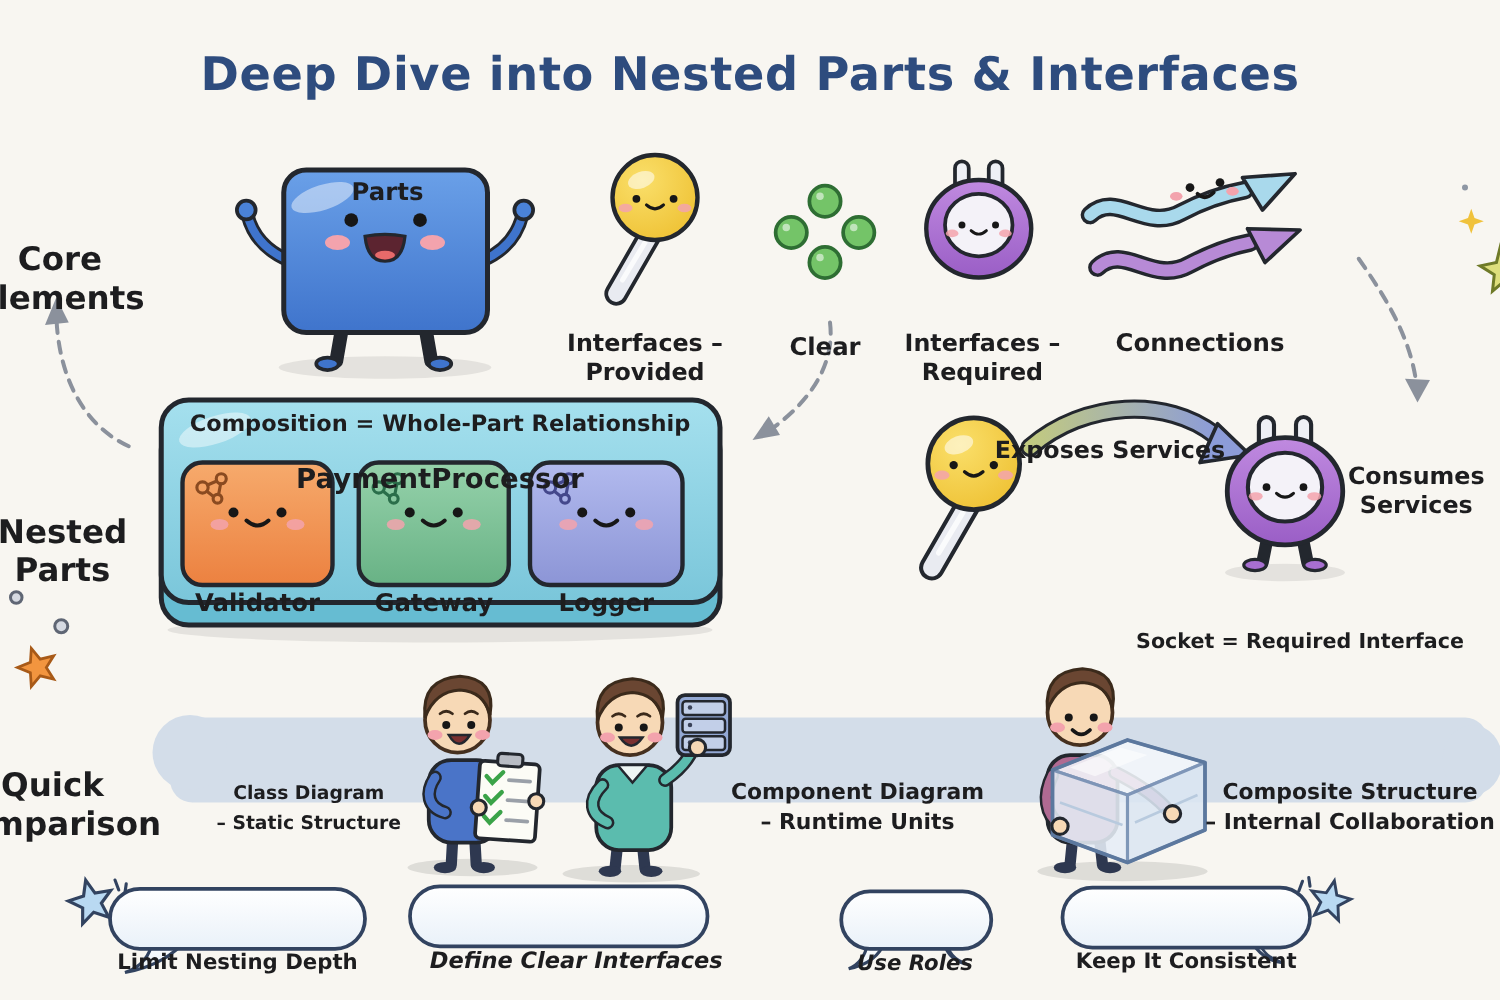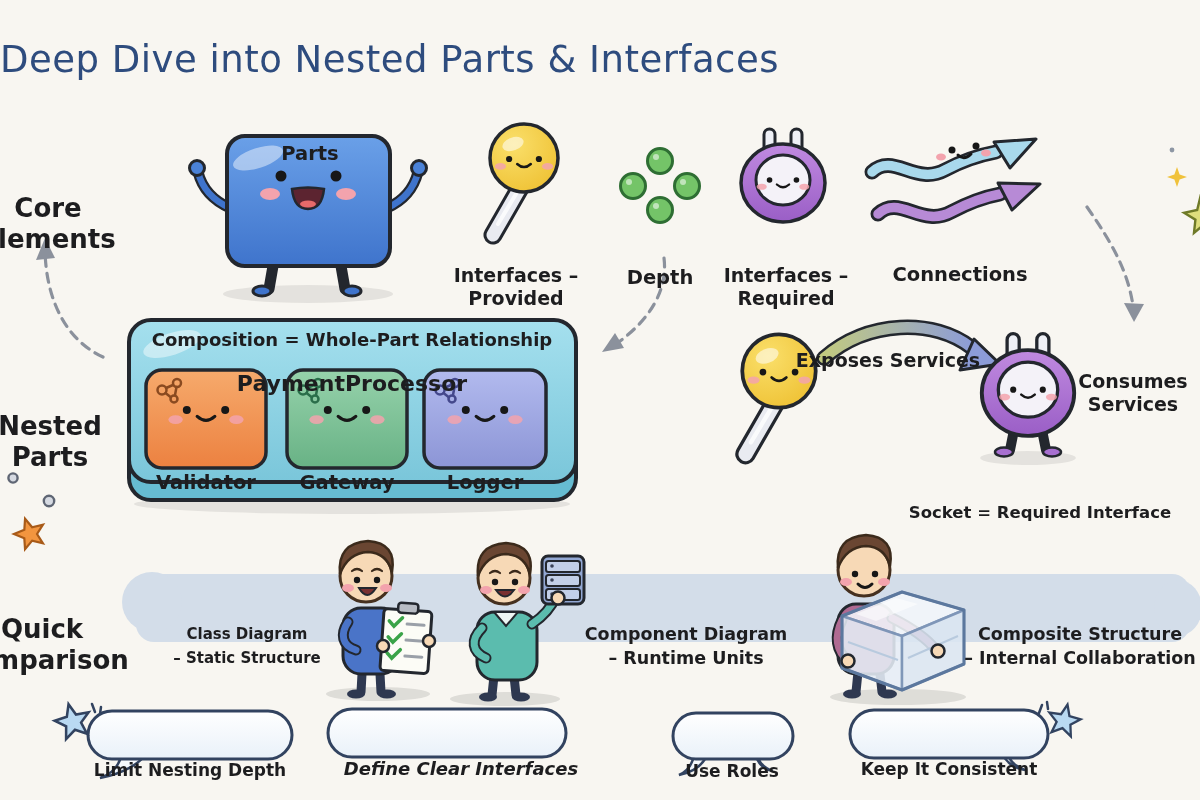--- a/index.html
+++ b/index.html
@@ -2,22 +2,22 @@
 <html style="--background: #f8f6f1; --title-blue: #2e4c7e; --text-dark: #1d1d1f; --part-blue: #4a82d8; --lollipop-yellow: #f6c93e; --port-green: #74c468; --socket-purple: #a76fd0; --connection-blue: #a9d9ec; --connection-purple: #b78ad6; --processor-cyan: #8ed2e4; --validator-orange: #f09052; --gateway-green: #7cc399; --logger-lavender: #9ba4e2; --band-blue: #d3dde9; --bubble-border: #324360; --star-blue: #b9d9f2; --star-orange: #f2953f; --skin: #f7d9b6; --hair-brown: #6a4632; --shirt-blue: #4a74c8; --shirt-teal: #5bbcae; --shirt-mauve: #b06a92; --arrow-gray: #8b919c;"><head>
 <meta charset="utf-8">
 <style>
   html,body{margin:0;padding:0;background:#e8e8e8;}
   .stage{position:relative;width:1200px;height:800px;overflow:hidden;
          background:var(--background,#f8f6f1);
          font-family:"DejaVu Sans","Liberation Sans",sans-serif;}
   svg.art{position:absolute;left:0;top:0;}
   .lbl{position:absolute;font-weight:bold;color:var(--text-dark,#1d1d1f);
        text-align:center;white-space:pre;line-height:1.2;margin-top:36px;}
-  .title{position:absolute;left:0;right:0;top:38px;
-         font-size:37px;font-weight:normal;letter-spacing:.5px;
+  .title{position:absolute;left:0;right:0;top:38px;text-align:center;
+         font-size:37px;font-weight:bold;letter-spacing:.5px;
          color:var(--title-blue,#2e4c7e);white-space:pre;}
   .side{font-size:26px;line-height:31px;width:220px;}
 </style>
 </head>
 <body>
 
 <div class="stage">
 
 <svg class="art" width="1200" height="800" viewBox="0 0 1200 800">
   <defs>
@@ -325,21 +325,21 @@
 <div class="lbl side" style="left:-62px;top:157px;">Core
 Elements</div>
 <div class="lbl side" style="left:-60px;top:375px;">Nested
 Parts</div>
 <div class="lbl side" style="left:-68px;top:578px;">Quick
 Comparison</div>
 
 <div class="lbl" style="left:250px;top:106px;width:120px;font-size:19.5px;">Parts</div>
 <div class="lbl" style="left:441px;top:228px;width:150px;font-size:19px;">Interfaces –
 Provided</div>
-<div class="lbl" style="left:610px;top:230px;width:100px;font-size:19.5px;">Depth</div>
+<div class="lbl" style="left:610px;top:230px;width:100px;font-size:19.5px;">Clear</div>
 <div class="lbl" style="left:711px;top:228px;width:150px;font-size:19px;">Interfaces –
 Required</div>
 <div class="lbl" style="left:880px;top:227px;width:160px;font-size:19.5px;">Connections</div>
 
 <div class="lbl" style="left:112px;top:293px;width:480px;font-size:18px;">Composition = Whole-Part Relationship</div>
 <div class="lbl" style="left:202px;top:335px;width:300px;font-size:22px;">PaymentProcessor</div>
 <div class="lbl" style="left:146px;top:435px;width:120px;font-size:19.5px;">Validator</div>
 <div class="lbl" style="left:287px;top:435px;width:120px;font-size:19.5px;">Gateway</div>
 <div class="lbl" style="left:424px;top:435px;width:122px;font-size:19.5px;">Logger</div>
 
@@ -350,16 +350,16 @@
 
 <div class="lbl" style="left:127px;top:586px;width:240px;font-size:15px;line-height:24px;">Class Diagram
 – Static Structure</div>
 <div class="lbl" style="left:566px;top:586px;width:240px;font-size:17.5px;line-height:24px;">Component Diagram
 – Runtime Units</div>
 <div class="lbl" style="left:930px;top:586px;width:300px;font-size:17.5px;line-height:24px;">Composite Structure
 – Internal Collaboration</div>
 
 <div class="lbl" style="left:89px;top:724px;width:202px;font-size:17px;">Limit Nesting Depth</div>
 <div class="lbl" style="left:328px;top:722px;width:266px;font-size:18px;font-style:italic;">Define Clear Interfaces</div>
-<div class="lbl" style="left:674px;top:725px;width:116px;font-size:17px;">Use Roles</div>
+<div class="lbl" style="left:674px;top:725px;width:116px;font-size:17px;font-style:italic;">Use Roles</div>
 <div class="lbl" style="left:851px;top:723px;width:196px;font-size:17px;">Keep It Consistent</div>
 
 </div>
 
 </body></html>

